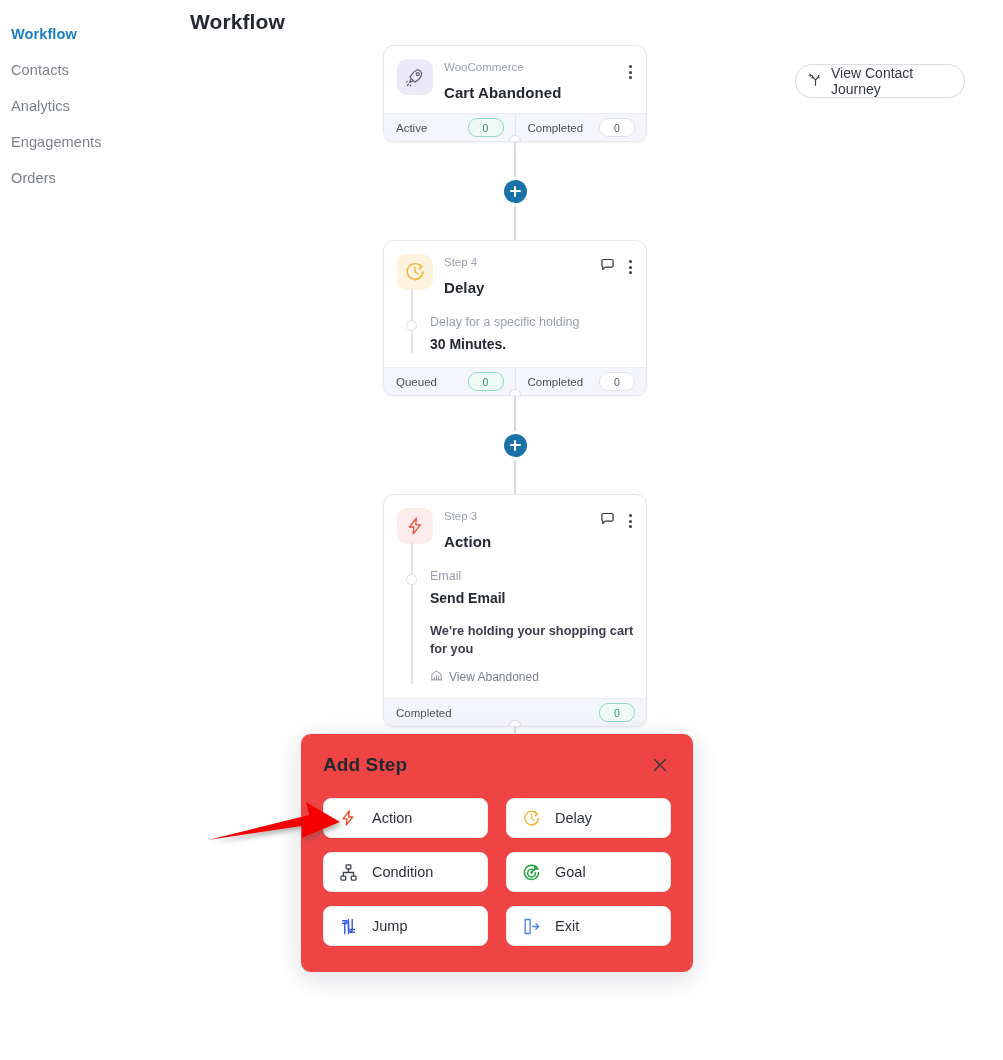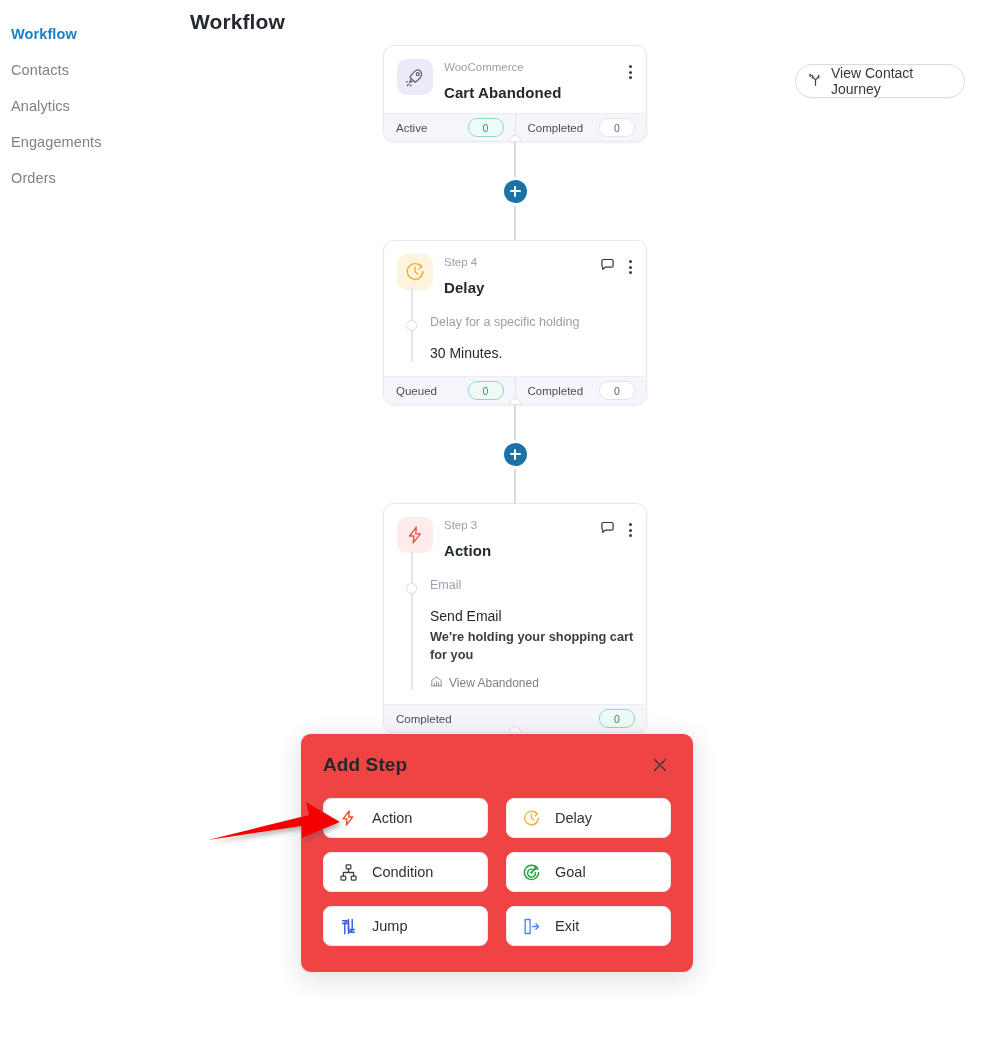--- a/index.html
+++ b/index.html
@@ -80,22 +80,22 @@
 
   .card-body{position:relative;padding:6px 12px 13px 46px;}
   .body-rail{
     position:absolute;left:27px;top:-20px;bottom:14px;width:1.5px;background:#e3e5ea;
   }
   .body-dot{
     position:absolute;left:22px;top:12px;width:11px;height:11px;border-radius:50%;
     background:#fff;border:1.5px solid #d9dce2;box-sizing:border-box;
   }
   .sub-label{font-size:12.5px;color:#9aa0ab;line-height:17px;}
-  .sub-value{font-size:14px;font-weight:normal;color:#24282f;line-height:19px;margin-top:13px;}
-  .sub-desc{font-size:12.8px;font-weight:bold;color:#3a3f47;line-height:18px;margin-top:2px;}
+  .sub-value{font-size:14px;font-weight:bold;color:#24282f;line-height:19px;margin-top:4px;}
+  .sub-desc{font-size:12.8px;font-weight:bold;color:#3a3f47;line-height:18px;margin-top:14px;}
   .analytics-link{
     display:flex;align-items:center;gap:6px;margin-top:11px;
     font-size:12px;color:#7b818c;cursor:pointer;
   }
 
   .card-foot{
     display:flex;align-items:stretch;background:#f5f6fb;border-top:1px solid #edeef4;
     height:27px;
   }
   .foot-cell{

